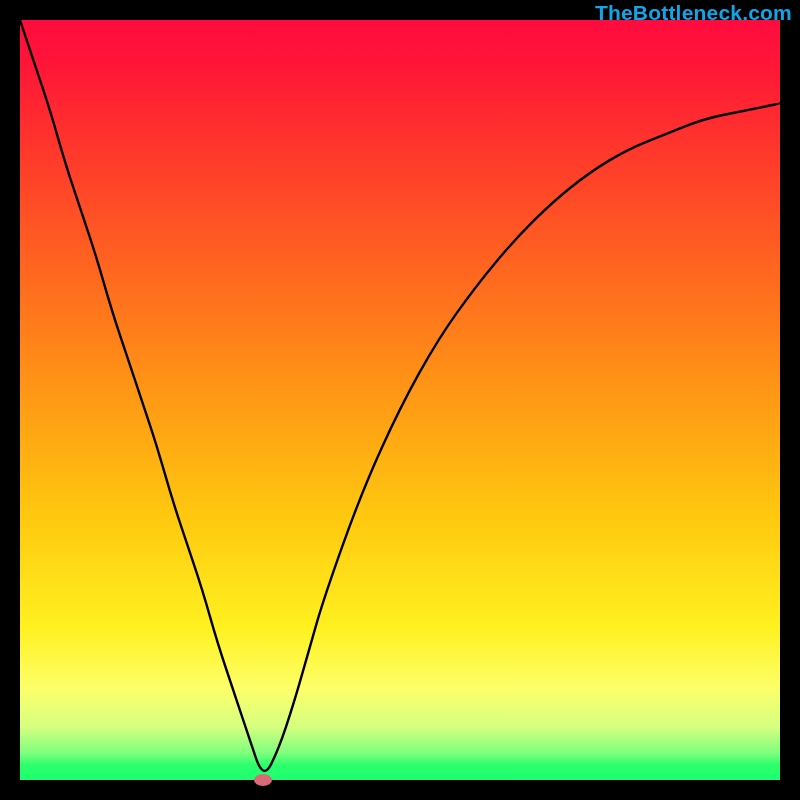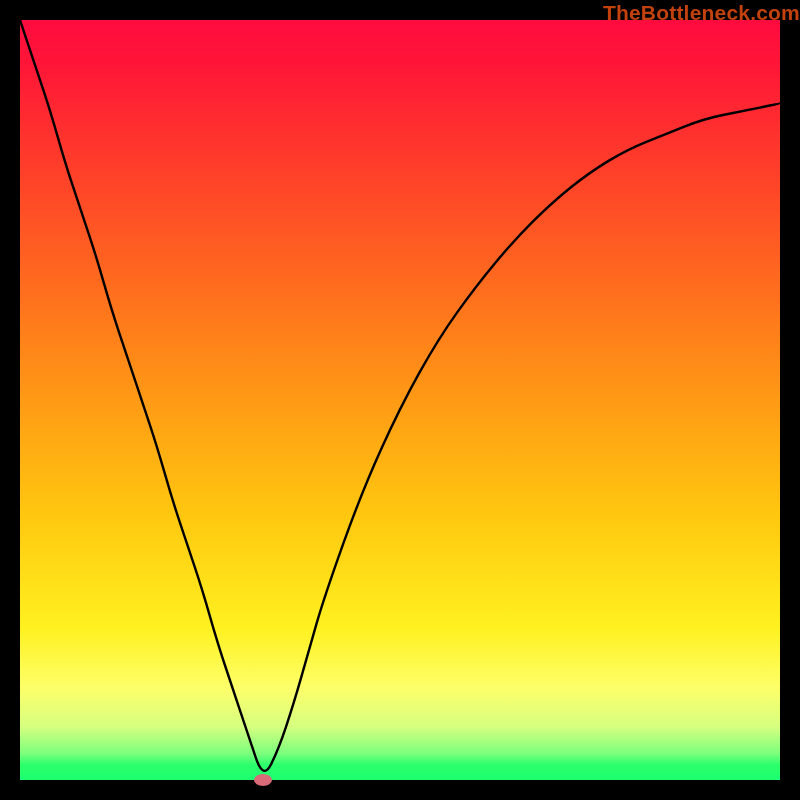--- a/index.html
+++ b/index.html
@@ -38,24 +38,24 @@
       #fdff6a 88%,
       #d6ff80 93%,
       #7dff7d 96.5%,
       #2cff6c 98%,
       #1cff70 100%
     );
   }
   .attribution {
     position: absolute;
     top: 1px;
-    right: 0;
+    right: 8px;
     font-size: 21px;
     font-weight: 600;
-    color: #c2410c;
+    color: #0ea5e9;
     letter-spacing: 0.2px;
   }
   svg.curve {
     position: absolute;
     top: 0;
     left: 0;
     width: 760px;
     height: 760px;
   }
   .minimum-marker {

